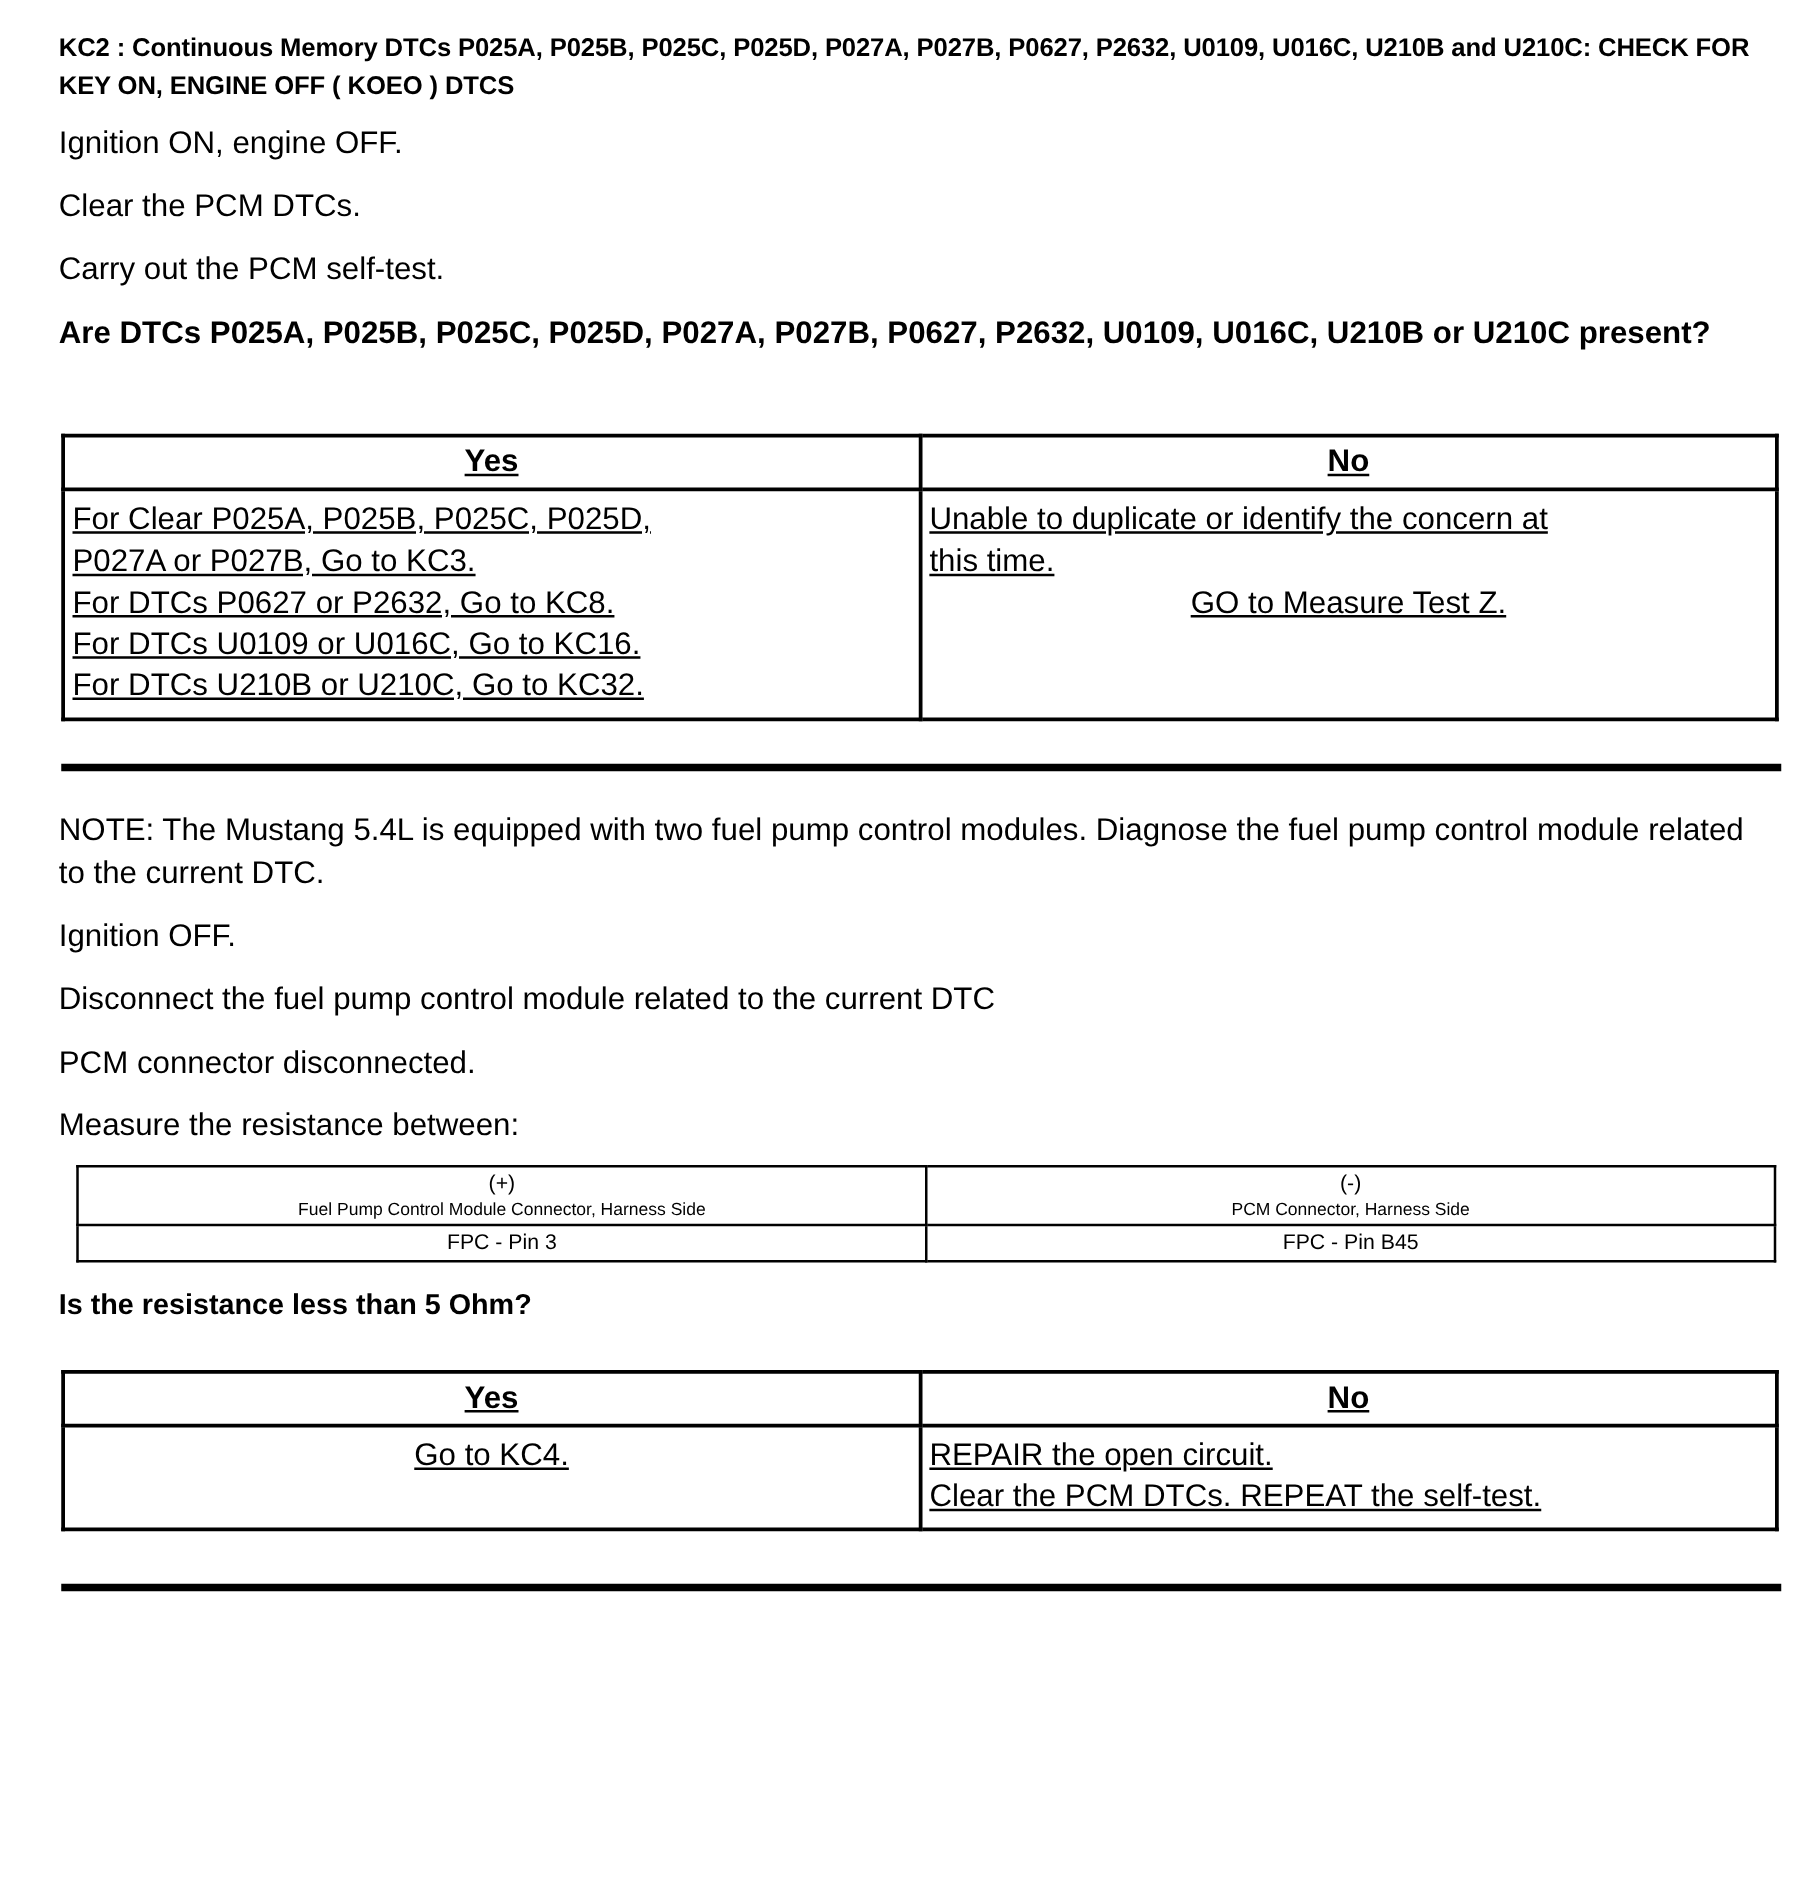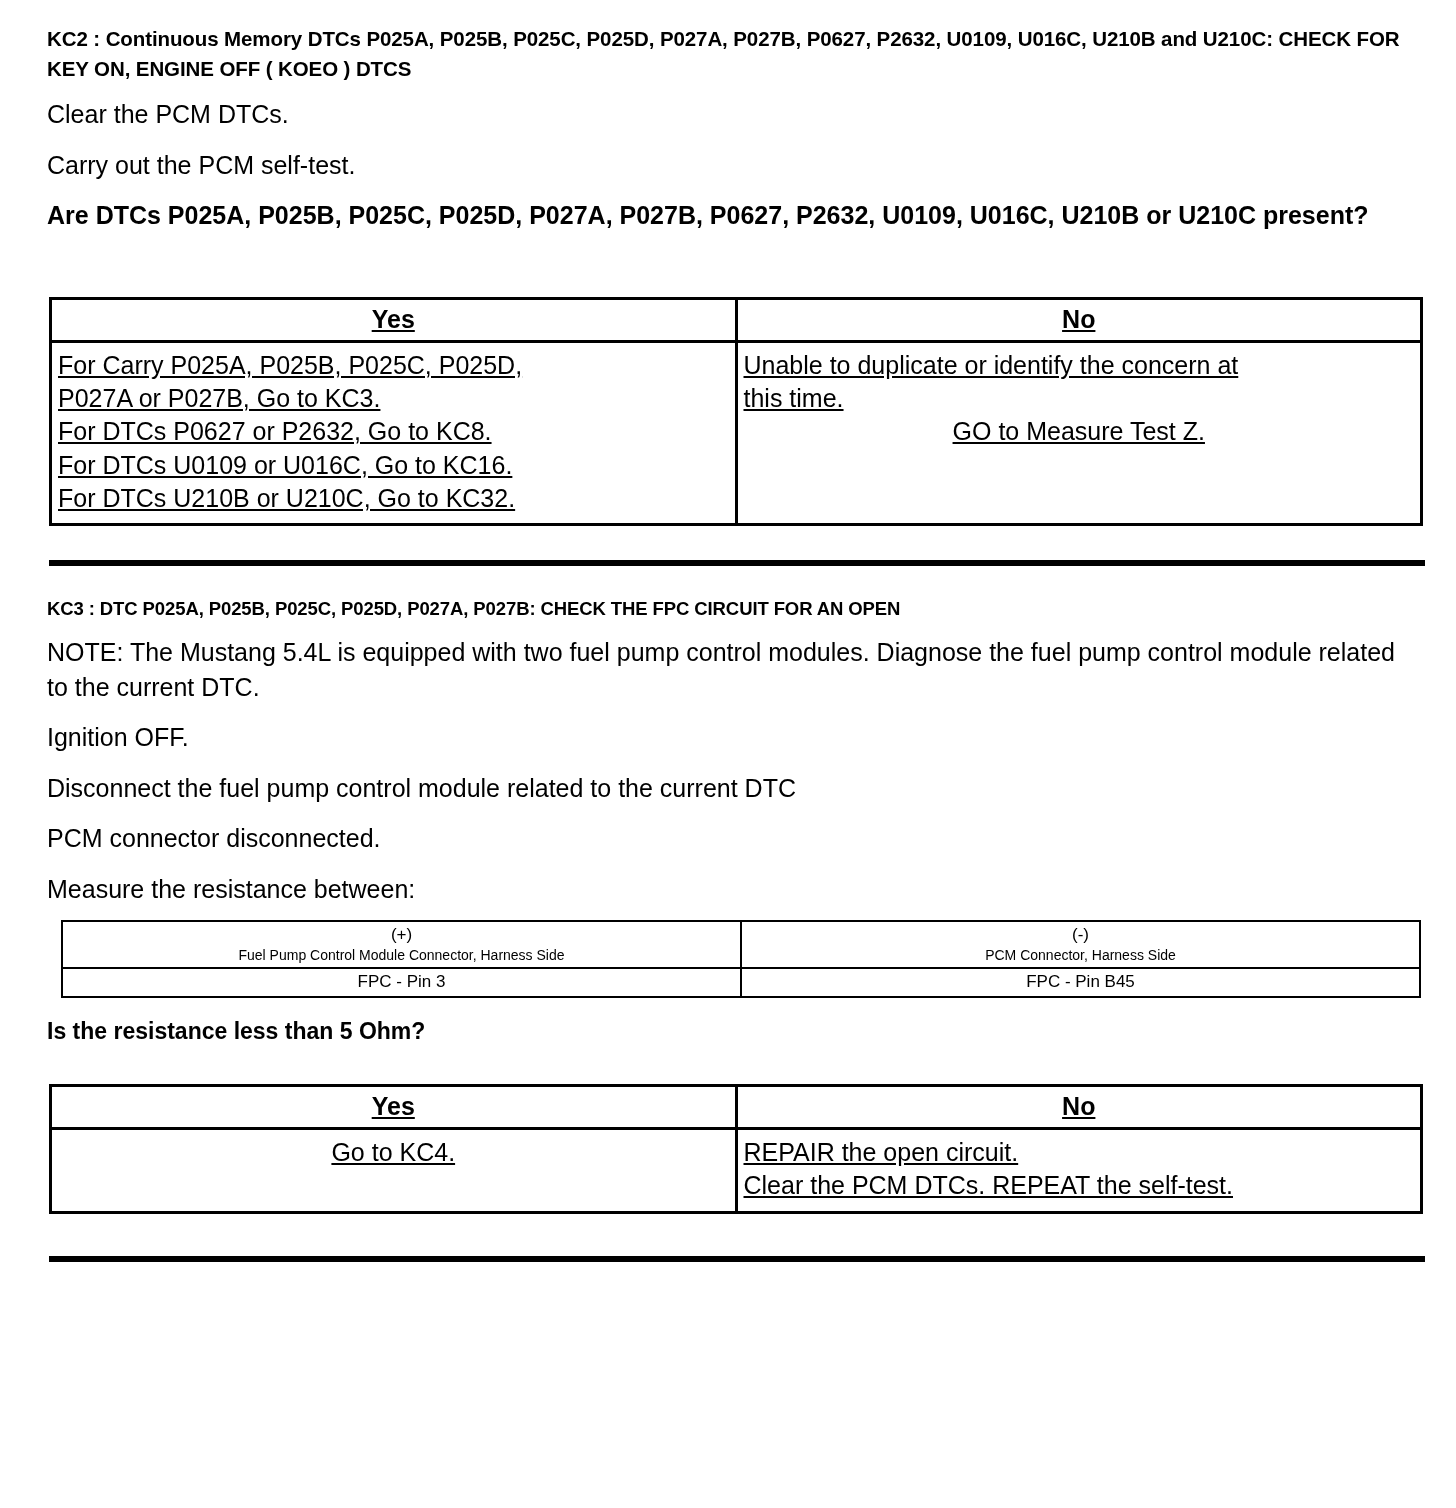--- a/index.html
+++ b/index.html
@@ -123,58 +123,58 @@
 </style>
 </head>
 <body>
 
 <div class="page">
 
   <div class="section">
 
     <div class="step-head">KC2 : Continuous Memory DTCs P025A, P025B, P025C, P025D, P027A, P027B, P0627, P2632, U0109, U016C, U210B and U210C: CHECK FOR KEY ON, ENGINE OFF ( KOEO ) DTCS</div>
 
+    <p class="body-line">Ignition ON, engine OFF.</p>
     <p class="body-line">Clear the PCM DTCs.</p>
     <p class="body-line">Carry out the PCM self-test.</p>
 
     <div class="question">Are DTCs P025A, P025B, P025C, P025D, P027A, P027B, P0627, P2632, U0109, U016C, U210B or U210C present?</div>
 
     <div class="spacer-lg"></div>
 
     <table class="yn">
       <thead>
         <tr>
           <th>Yes</th>
           <th>No</th>
         </tr>
       </thead>
       <tbody>
         <tr>
           <td class="col-yes">
-            <span class="cell-line">For Carry P025A, P025B, P025C, P025D,</span>
+            <span class="cell-line">For Clear P025A, P025B, P025C, P025D,</span>
             <span class="cell-line">P027A or P027B, Go to KC3.</span>
             <span class="cell-line">For DTCs P0627 or P2632, Go to KC8.</span>
             <span class="cell-line">For DTCs U0109 or U016C, Go to KC16.</span>
             <span class="cell-line">For DTCs U210B or U210C, Go to KC32.</span>
           </td>
           <td class="col-no">
             <span class="cell-line">Unable to duplicate or identify the concern at</span>
             <span class="cell-line">this time.</span>
             <span class="cell-line cell-center">GO to Measure Test Z.</span>
           </td>
         </tr>
       </tbody>
     </table>
 
     <hr class="rule">
   </div>
 
   <div class="section">
 
-    <div class="step-head small">KC3 : DTC P025A, P025B, P025C, P025D, P027A, P027B: CHECK THE FPC CIRCUIT FOR AN OPEN</div>
 
     <p class="body-line">NOTE: The Mustang 5.4L is equipped with two fuel pump control modules. Diagnose the fuel pump control module related to the current DTC.</p>
 
     <p class="body-line">Ignition OFF.</p>
     <p class="body-line">Disconnect the fuel pump control module related to the current DTC</p>
     <p class="body-line">PCM connector disconnected.</p>
     <p class="body-line tight">Measure the resistance between:</p>
 
     <table class="meas">
       <thead>

